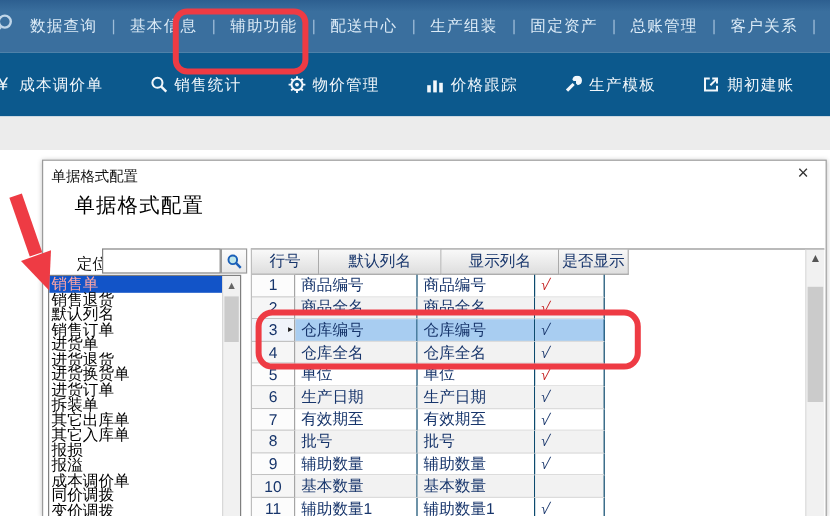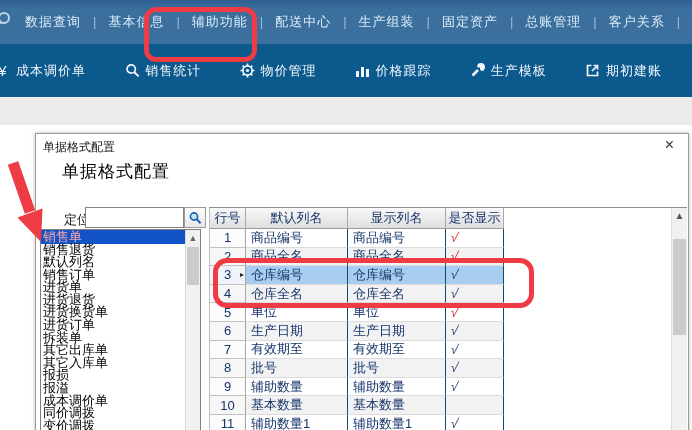--- a/index.html
+++ b/index.html
@@ -217,21 +217,21 @@
         </div>
       <div class="vscroll">
         <div class="sb-up">▲</div>
         <div class="sb-thumb" style="top:17px;height:38px;"></div>
       </div>
     </div>
 
     <div class="grid-panel">
       <div class="grid-inner" id="grid">
           <div class="grid-hrow">
-            <div class="grid-hcell" style="width: 36px;">行号</div>
+            <div class="grid-hcell" style="width: 56px;">行号</div>
             <div class="grid-hcell" style="width: 102px;">默认列名</div>
             <div class="grid-hcell" style="width: 98px;">显示列名</div>
             <div class="grid-hcell" style="width: 58px;">是否显示</div>
           </div>
           <div class="grid-row">
             <div class="gc gc-no" style="width: 36px;">1</div>
             <div class="gc gc-txt" style="width: 102px;">商品编号</div>
             <div class="gc gc-txt" style="width: 98px;">商品编号</div>
             <div class="gc gc-txt" style="width: 58px;">
               <span class="chk red">√</span>

